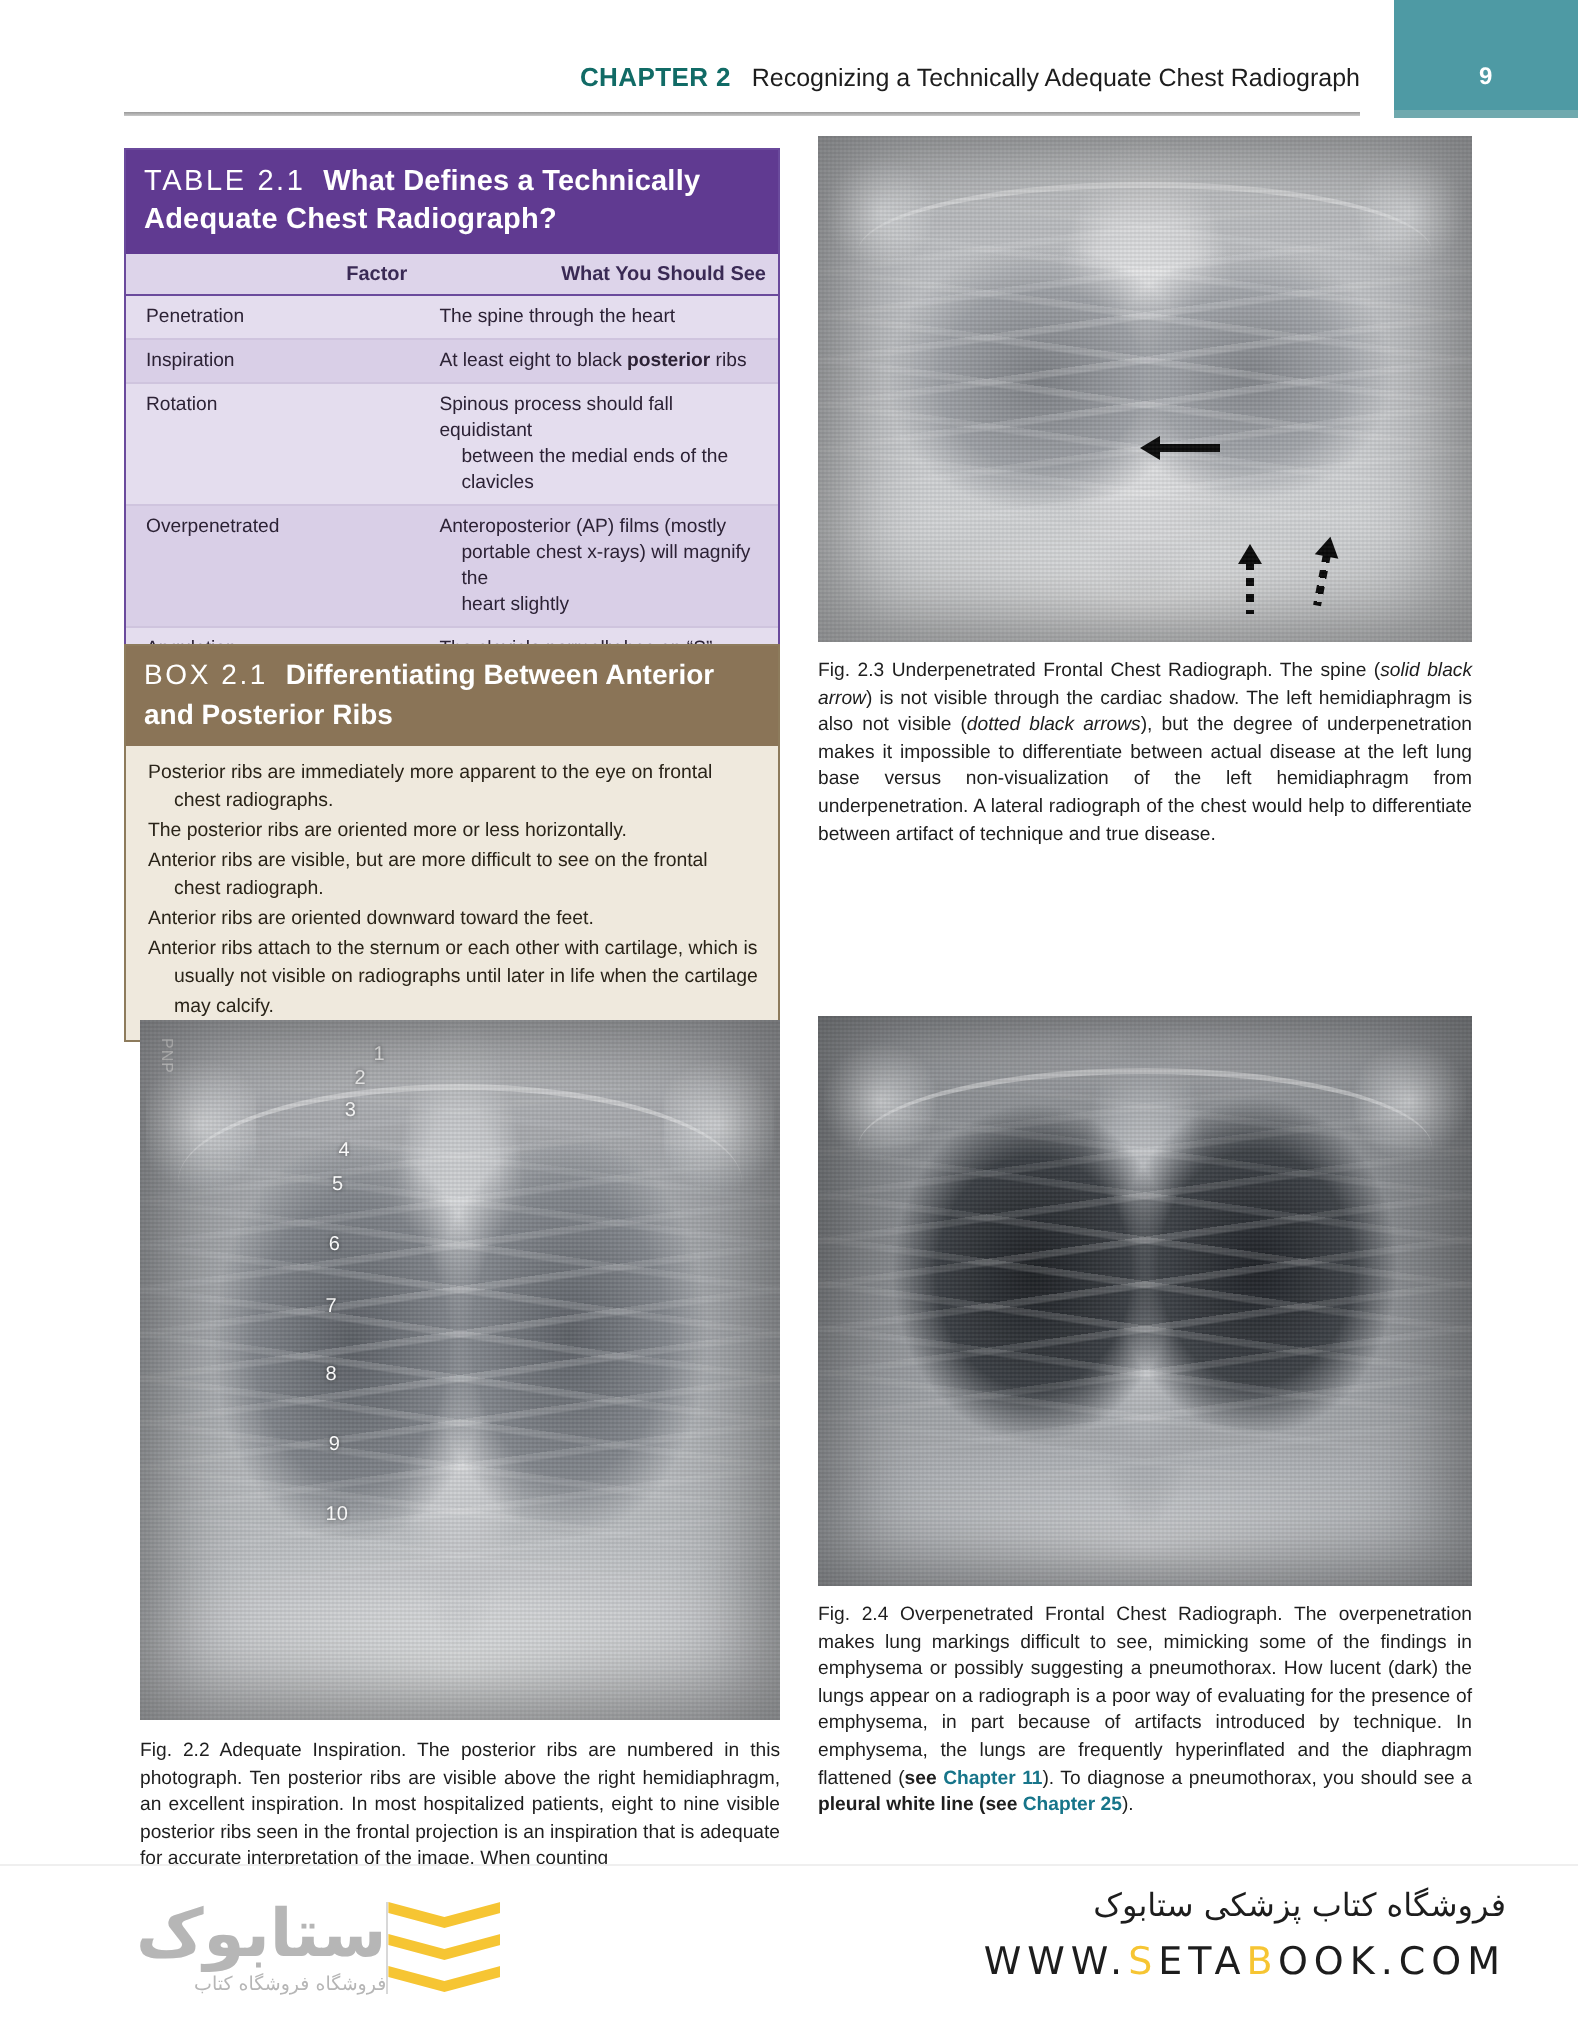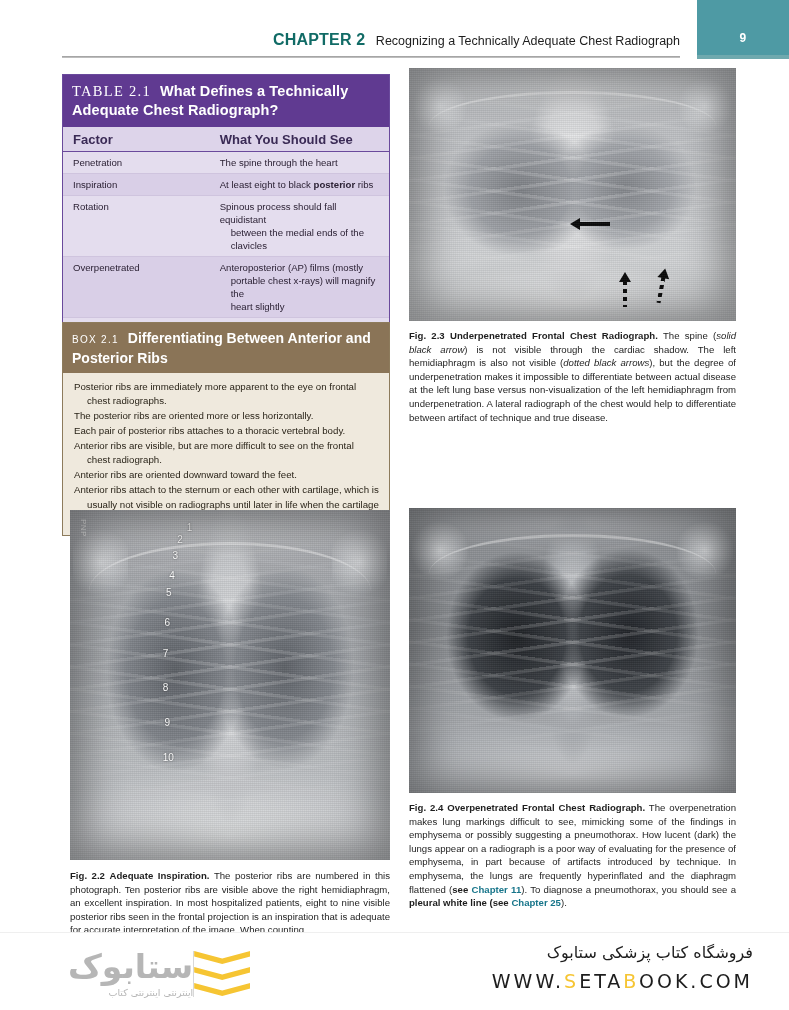--- a/index.html
+++ b/index.html
@@ -52,21 +52,21 @@
     text-align: right;
     padding-right: 8px;
     font-size: 12.5px;
     color: #1d1d1d;
     white-space: nowrap;
   }
   .runhead-chapter {
     color: #116b66;
     font-weight: bold;
     letter-spacing: .2px;
-    font-size: 16px;
+    font-size: 13px;
   }
   .runhead-rule {
     position: absolute;
     left: 62px; top: 56px;
     width: 618px; height: 2px;
     background: linear-gradient(to bottom, #9a9a9a, #c9c9c9);
   }
 
   
   .tbl {
@@ -79,36 +79,35 @@
   .tbl-head {
     background: #603a91;
     color: #ffffff;
     padding: 6px 9px 7px 9px;
     line-height: 1.2;
   }
   .tbl-head .t-num {
     font-size: 14.5px;
     font-weight: normal;
     letter-spacing: 1.3px;
-    font-family: Liberation Serif, serif;
   }
   .tbl-head .t-title {
     font-size: 14.5px;
     font-weight: bold;
     letter-spacing: .1px;
   }
   table.tbl-body {
     width: 100%;
     border-collapse: collapse;
     font-size: 9.6px;
     color: #2c2235;
   }
   table.tbl-body th {
-    text-align: left;
-    font-size: 13px;
+    text-align: right;
+    font-size: 10px;
     font-weight: bold;
     color: #3a2a55;
     padding: 5px 6px 4px 10px;
     background: #ddd4ea;
     border-bottom: 1.6px solid #6a4a9c;
     vertical-align: bottom;
   }
   table.tbl-body td {
     padding: 4px 6px 4px 10px;
     vertical-align: top;
@@ -130,21 +129,21 @@
     border: 1px solid #8d7b5c;
     background: #efe9dd;
   }
   .box-head {
     background: #8a7457;
     color: #ffffff;
     padding: 5px 9px 6px 9px;
     line-height: 1.22;
   }
   .box-head .b-num {
-    font-size: 10px;
+    font-size: 14px;
     letter-spacing: 1.3px;
   }
   .box-head .b-title {
     font-size: 14px;
     font-weight: bold;
   }
   .box-body {
     padding: 7px 10px 8px 11px;
     font-size: 9.7px;
     color: #2a2419;
@@ -162,21 +161,21 @@
     position: relative;
     overflow: hidden;
     background: #2b2b2b;
   }
   .cap {
     font-size: 9.6px;
     line-height: 1.42;
     color: #1e1e1e;
     text-align: justify;
   }
-  .cap .fg { font-weight: bold; }
+  .cap .fg { font-weight: normal; }
   .cap .ital { font-style: italic; }
   .cap .chaplink { color: #17758a; font-weight: bold; }
   .cap .bold { font-weight: bold; }
 
   #fig23 { left: 409px; top: 68px; width: 327px; }
   #fig23 .fig-img { width: 327px; height: 253px; }
   #fig23 .cap { margin-top: 8px; }
 
   #fig22 { left: 70px; top: 510px; width: 320px; }
   #fig22 .fig-img { width: 320px; height: 350px; }
@@ -458,21 +457,20 @@
     </table>
   </div>
 
   <div class="box">
     <div class="box-head">
       <span class="b-num">BOX 2.1</span>&nbsp;&nbsp;<span class="b-title">Differentiating Between Anterior and Posterior Ribs</span>
     </div>
     <div class="box-body">
       <p>Posterior ribs are immediately more apparent to the eye on frontal chest radiographs.</p>
       <p>The posterior ribs are oriented more or less horizontally.</p>
-      <p>Each pair of posterior ribs attaches to a thoracic vertebral body.</p>
       <p>Anterior ribs are visible, but are more difficult to see on the frontal chest radiograph.</p>
       <p>Anterior ribs are oriented downward toward the feet.</p>
       <p>Anterior ribs attach to the sternum or each other with cartilage, which is usually not visible on radiographs until later in life when the cartilage may calcify.</p>
     </div>
   </div>
 
   <div class="fig" id="fig23">
     <div class="fig-img">
       <div class="xray xr23 xr-bg"></div>
       <div class="ribs"></div>
@@ -534,21 +532,21 @@
     <div class="cap">
       <span class="fg">Fig. 2.4</span>
       <span class="fg">Overpenetrated Frontal Chest Radiograph.</span><span> The overpenetration makes lung markings difficult to see, mimicking some of the findings in emphysema or possibly suggesting a pneumothorax. How lucent (dark) the lungs appear on a radiograph is a poor way of evaluating for the presence of emphysema, in part because of artifacts introduced by technique. In emphysema, the lungs are frequently hyperinflated and the diaphragm flattened (</span><span class="bold">see </span><span class="chaplink">Chapter 11</span><span>). To diagnose a pneumothorax, you should see a </span><span class="bold">pleural white line (see </span><span class="chaplink">Chapter 25</span><span>).</span>
     </div>
   </div>
 
   <div class="footer">
     <div class="wm-left">
       <div class="wm-logo-text">
         <div class="wm-logo-main">ستابوک</div>
-        <div class="wm-logo-sub">اینترنتی اینترنتی کتاب</div>
+        <div class="wm-logo-sub">فروشگاه فروشگاه کتاب</div>
       </div>
       <div class="wm-divider"></div>
       <div class="wm-chev">
         <i></i>
           <i></i>
           <i></i>
       </div>
     </div>
     <div class="wm-right">
       <div class="wm-fa">فروشگاه کتاب پزشکی ستابوک</div>

